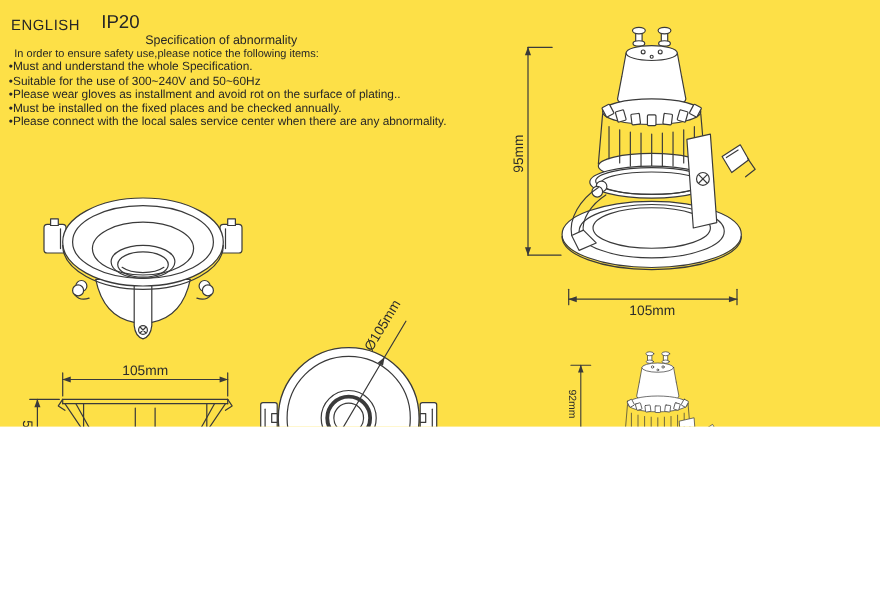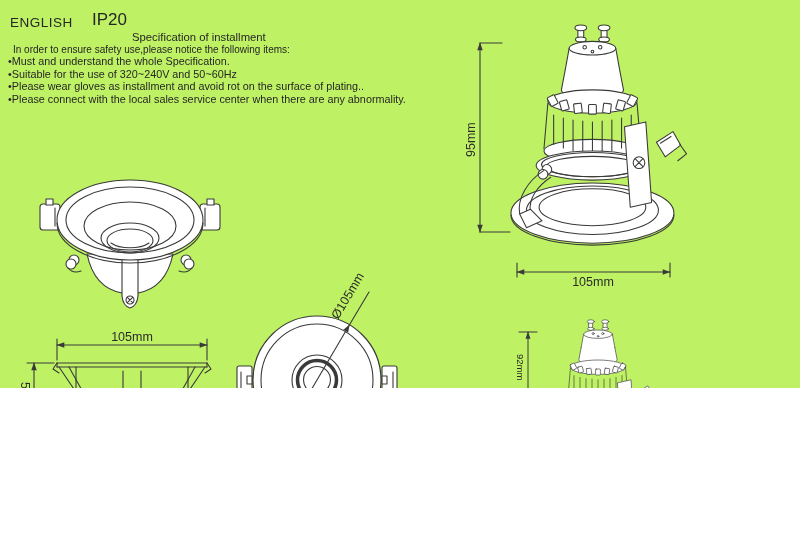--- a/index.html
+++ b/index.html
@@ -1,17 +1,17 @@
 <!DOCTYPE html>
 <html><head>
 <meta charset="utf-8">
 <style>
   html,body{margin:0;padding:0;background:#fff;}
   #sheet{
-    position:relative;width:800px;height:388px;background:#bef264;
+    position:relative;width:800px;height:388px;background:#fde047;
     font-family:"Liberation Sans","DejaVu Sans",sans-serif;color:#262626;
     overflow:hidden;
   }
   .abs{position:absolute;}
   .lang{left:10px;top:15px;font-size:13.5px;letter-spacing:.5px;}
   .ip{left:92px;top:10px;font-size:17px;}
   .spec-title{left:132px;top:31px;font-size:11.3px;}
   .spec-intro{left:13px;top:44px;font-size:10px;white-space:nowrap;}
   .bullets{left:8px;top:55px;font-size:10.8px;line-height:12.6px;}
   .bullet-line{white-space:nowrap;}
@@ -128,26 +128,27 @@
           <path d="M151,124 L168,113 L176,127 L160,139 Z" fill="#fff"></path>
           <path d="M155,125 L166,118"></path>
           <path d="M175,126 L182,136 L173,143"></path>
         </g>
       </g>
     </defs>
   </svg>
 
   <span class="abs lang">ENGLISH</span>
   <span class="abs ip">IP20</span>
-  <span class="abs spec-title">Specification of installment</span>
+  <span class="abs spec-title">Specification of abnormality</span>
   <span class="abs spec-intro">In order to ensure safety use,please notice the following items:</span>
   <div class="abs bullets">
     <div class="bullet-line">•Must and understand the whole Specification.</div>
-    <div class="bullet-line">•Suitable for the use of 320~240V and 50~60Hz</div>
+    <div class="bullet-line">•Suitable for the use of 300~240V and 50~60Hz</div>
     <div class="bullet-line">•Please wear gloves as installment and avoid rot on the surface of plating..</div>
+    <div class="bullet-line">•Must be installed on the fixed places and be checked annually.</div>
     <div class="bullet-line">•Please connect with the local sales service center when there are any abnormality.</div>
   </div>
 
   <svg style="left:38px;top:176px" width="184" height="136" viewBox="0 0 184 136">
     <g class="ln" stroke-width="1.1">
       <g>
         <rect x="2" y="28" width="20" height="26" rx="3" fill="#fff"></rect>
         <rect x="8" y="23" width="7" height="6" fill="#fff"></rect>
         <line x1="17" y1="32" x2="17" y2="50"></line>
       </g>

